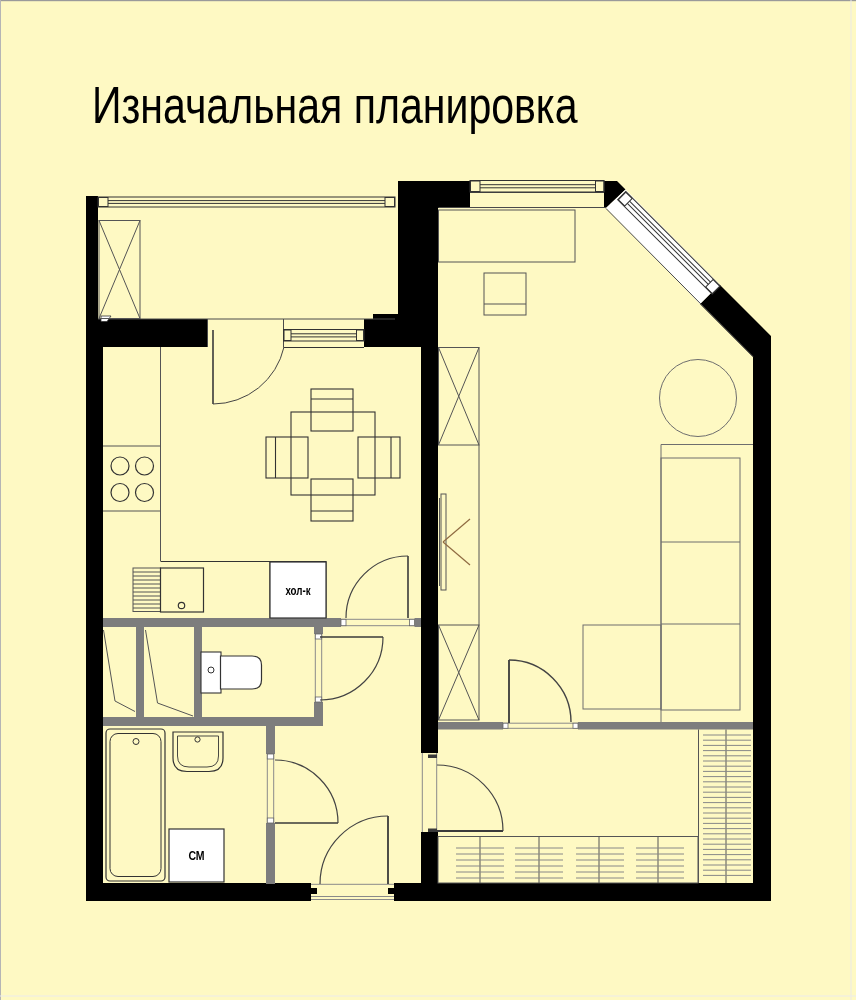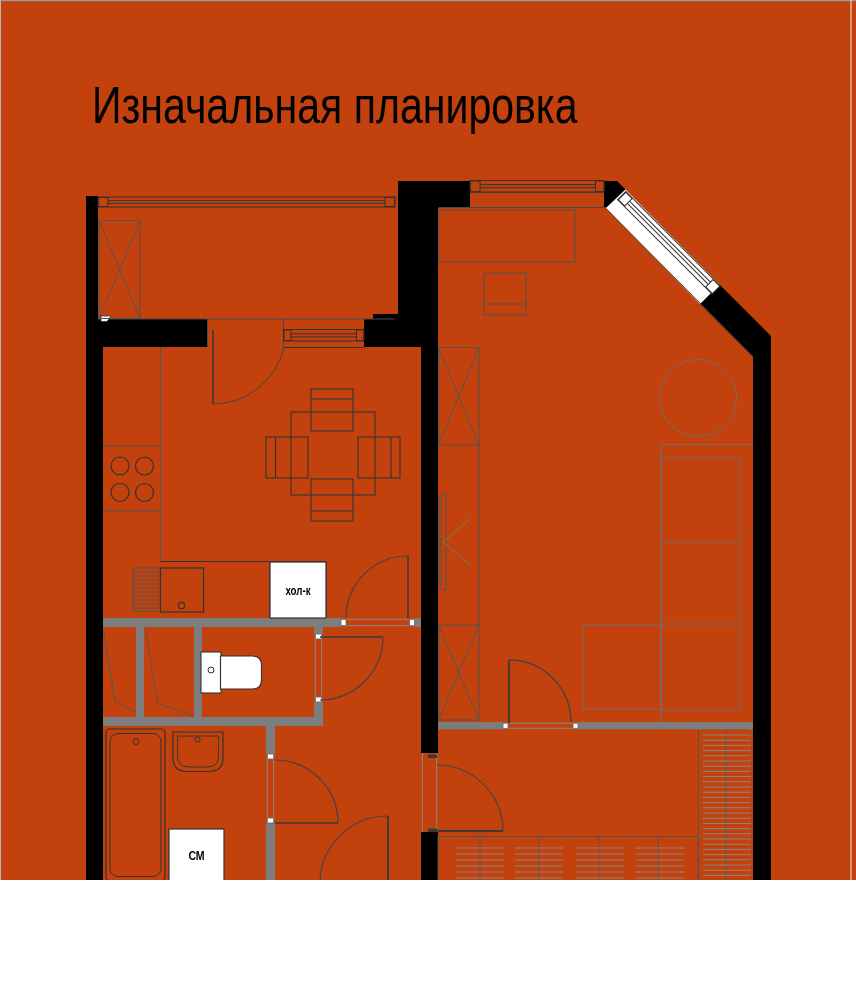--- a/index.html
+++ b/index.html
@@ -1,16 +1,16 @@
 <!DOCTYPE html>
 <html><head>
 <meta charset="utf-8">
 <style>
   html,body{margin:0;padding:0;background:#fff;}
-  .page{position:relative;width:856px;height:880px;background:#c2410c;overflow:hidden;
+  .page{position:relative;width:856px;height:1000px;background:#fef9c3;overflow:hidden;
         font-family:"Liberation Sans", sans-serif;}
   svg{position:absolute;left:0;top:0;}
 </style>
 </head>
 <body>
 <div class="page">
 <svg width="856" height="1000" viewBox="0 0 856 1000">
 
   <rect x="0" y="0" width="856" height="1.2" fill="#9a9a9a"></rect>
 

